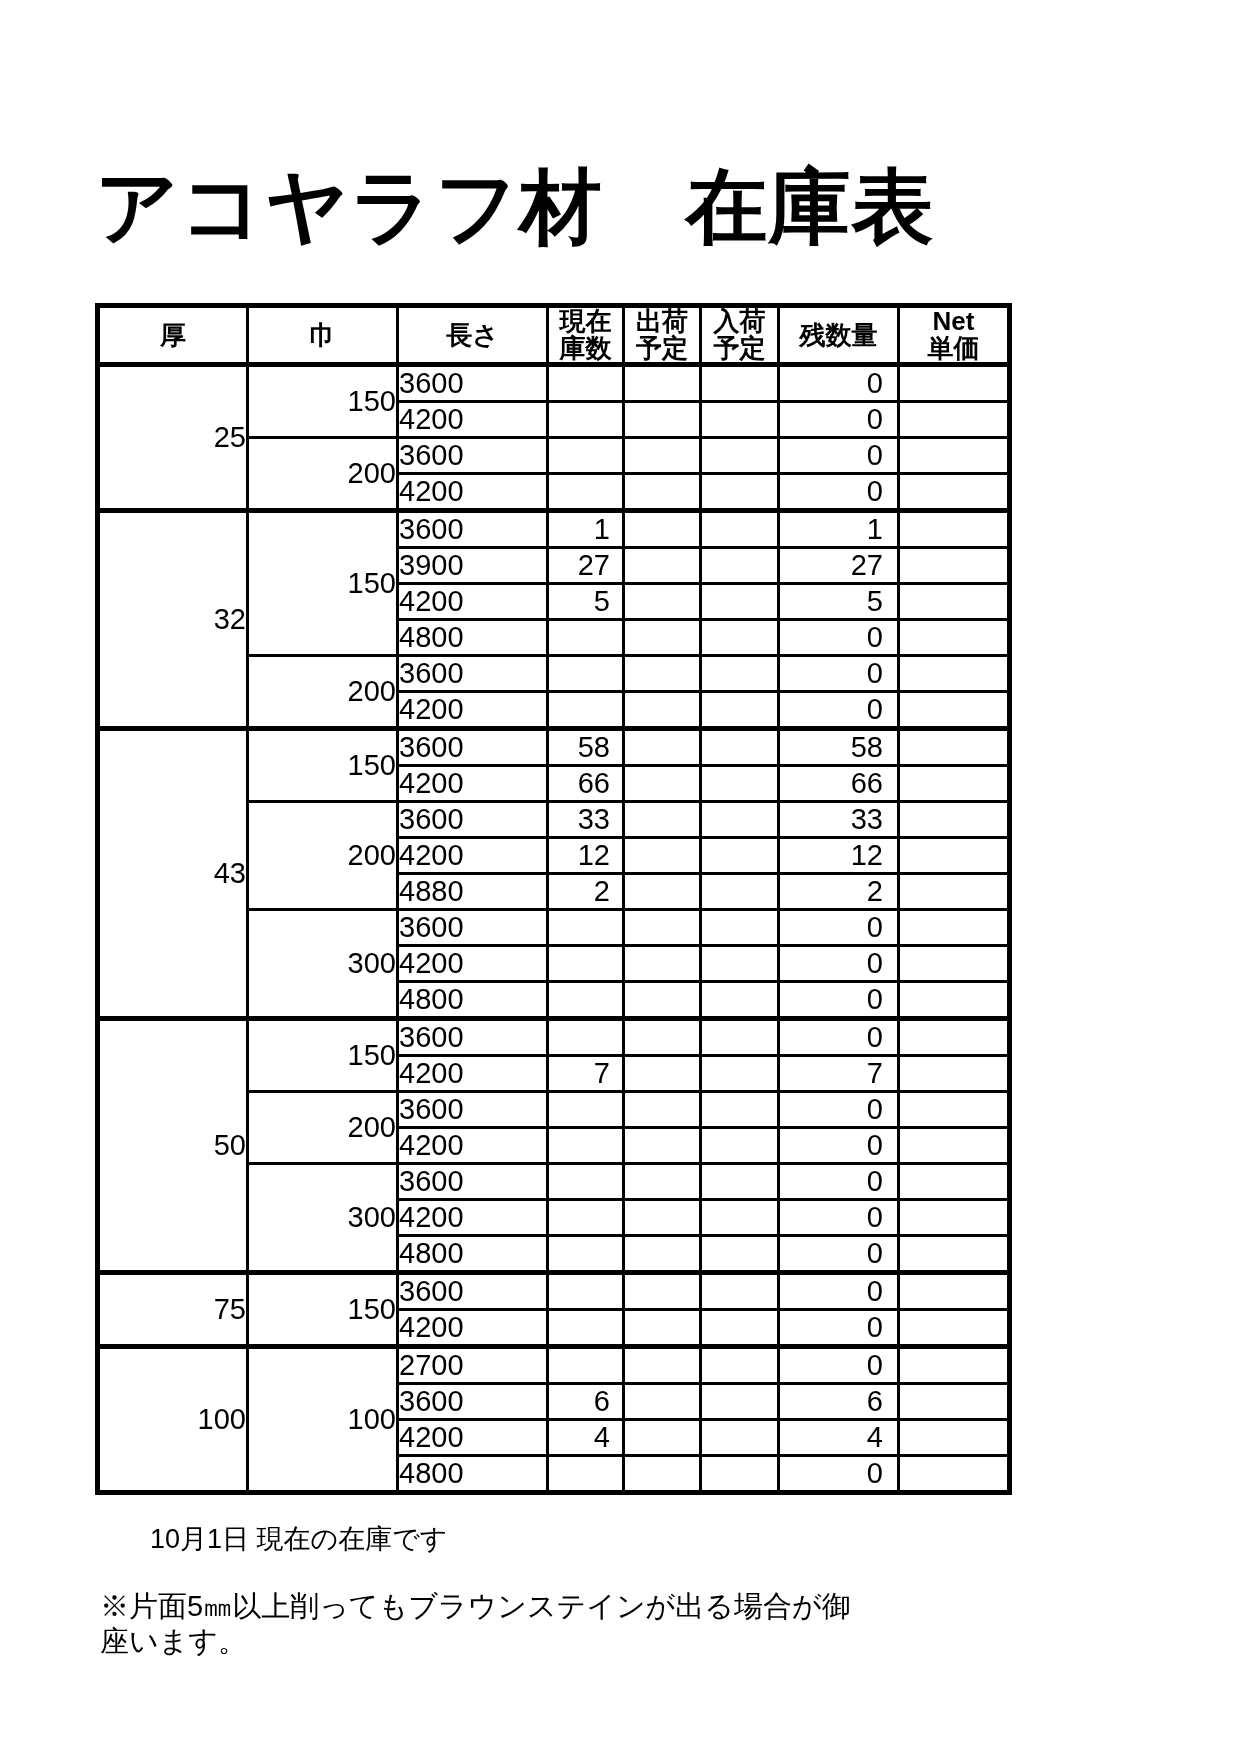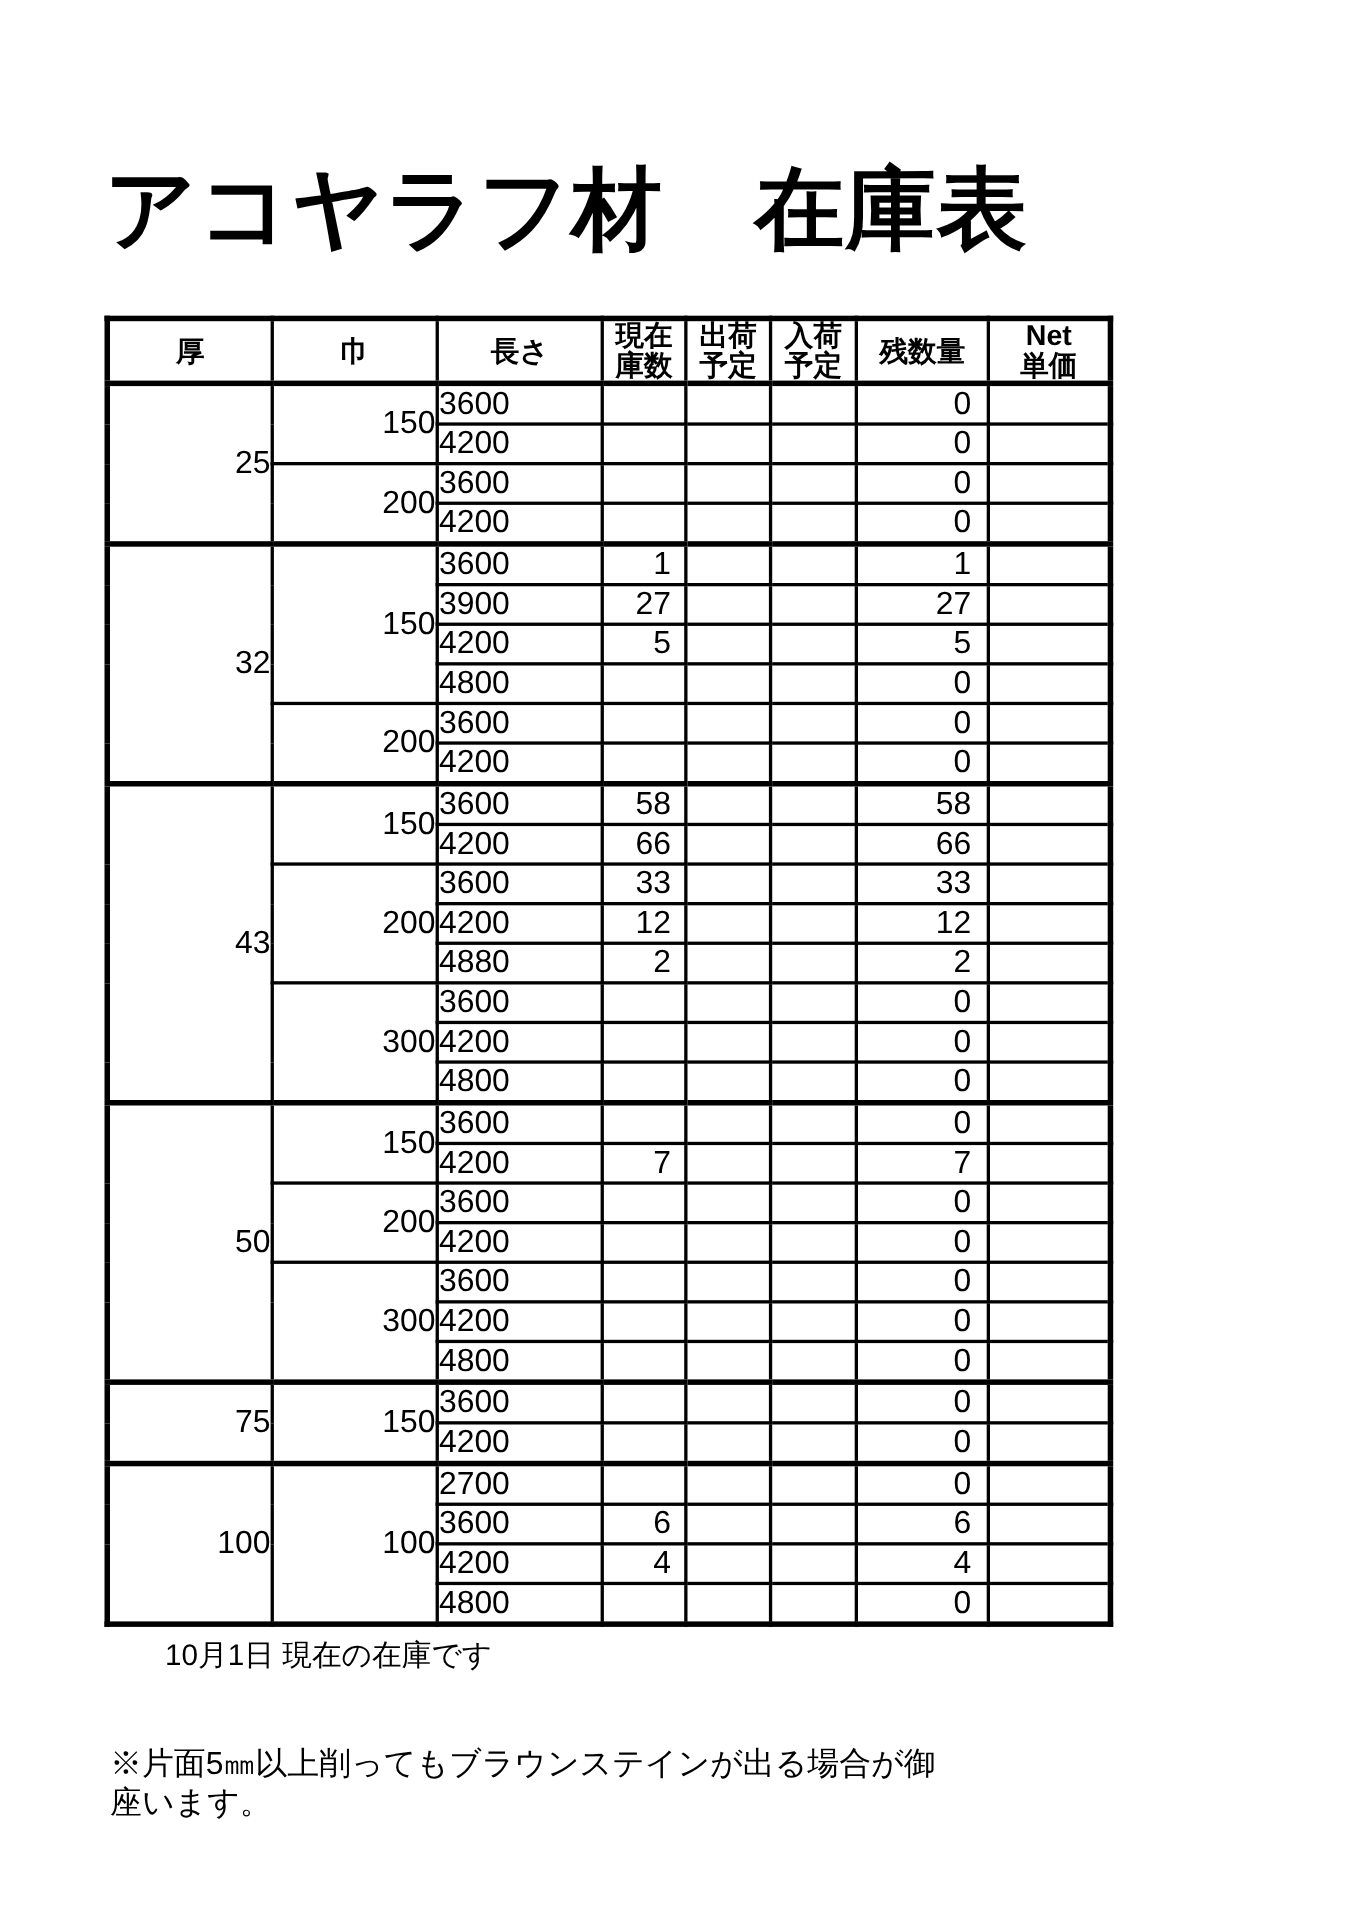--- a/index.html
+++ b/index.html
@@ -7,21 +7,21 @@
     padding: 0;
     width: 1240px;
     height: 1754px;
     background: #ffffff;
     color: #000000;
     font-family: "Liberation Sans", sans-serif;
   }
   .page {
     position: absolute;
     left: 95px;
-    top: 0;
+    top: 16px;
     width: 772px;
   }
   .title {
     margin: 150px 0 55px 0;
     font-size: 82px;
     line-height: 1.0;
     font-weight: bold;
     text-align: center;
     white-space: nowrap;
     letter-spacing: 1px;
@@ -69,26 +69,26 @@
     padding-right: 12px;
   }
   td.c-remain {
     text-align: right;
     padding-right: 14px;
   }
   td.c-ship, td.c-arrive, td.c-net {
     text-align: right;
   }
   .date-note {
-    margin-top: 8px;
+    margin-top: 26px;
     padding-left: 55px;
     font-size: 27px;
   }
   .notes {
-    margin-top: 64px;
+    margin-top: 32px;
     padding-left: 5px;
     font-size: 29px;
     line-height: 35px;
   }
 </style>
 </head>
 <body>
 
 <div class="page">
   <h1 class="title">アコヤラフ材　在庫表</h1>

